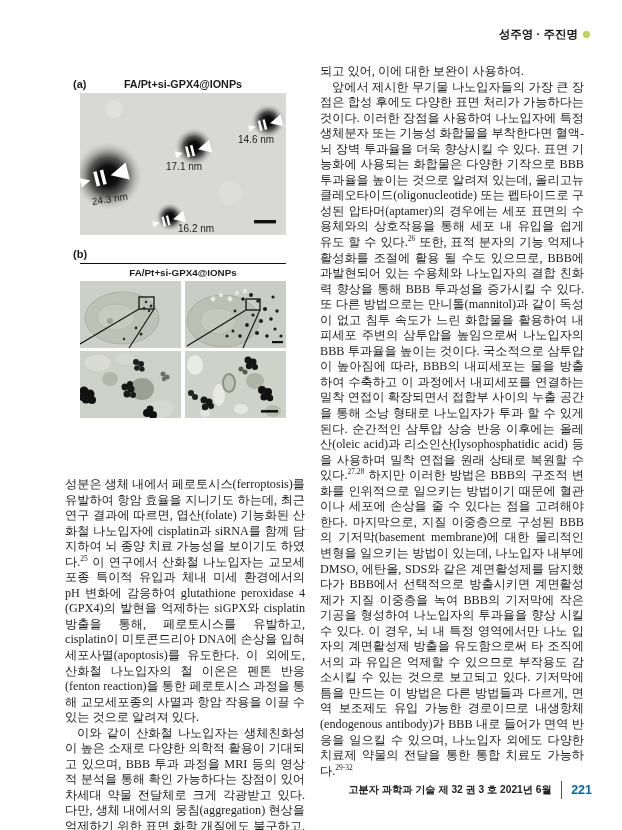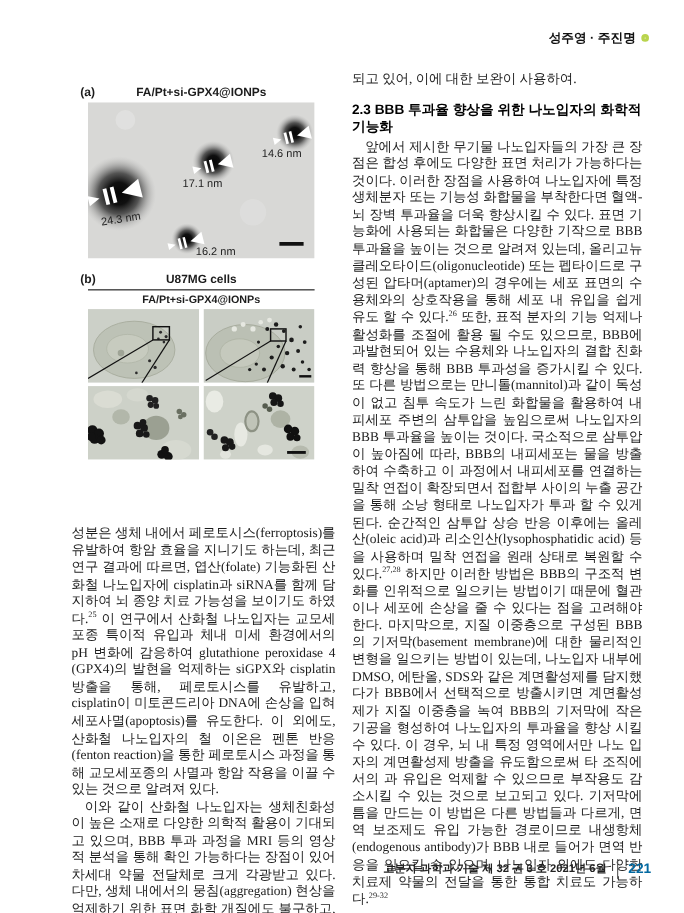--- a/index.html
+++ b/index.html
@@ -112,21 +112,20 @@
     <use href="#mk" transform="translate(94,126) rotate(-14) scale(0.9)"></use>
     <text class="nm" x="12" y="108" transform="rotate(-9 38 107)">24.3 nm</text>
     <text class="nm" x="86" y="77">17.1 nm</text>
     <text class="nm" x="158" y="50">14.6 nm</text>
     <text class="nm" x="98" y="139">16.2 nm</text>
     <rect x="174" y="127" width="22" height="3.4" fill="#111"></rect>
   </svg>
 
   <div class="panel-head b-head">
     <span class="panel-label">(b)</span>
-    <span class="panel-title">U87MG cells</span>
   </div>
   <div class="b-underline"></div>
   <div class="b-cols">
     <span>FA/Pt+si-GPX4@IONPs</span>
   </div>
 
   <svg class="micro" width="206" height="137" viewBox="0 0 206 137">
     <defs>
       <clipPath id="cq">
           <rect width="101" height="67"></rect>
@@ -269,21 +268,20 @@
 
 </div>
 
 <div class="col col-left">
   <p class="body-p"><span>성분은 생체 내에서 페로토시스(ferroptosis)를 유발하여 항암 효율을 지니기도 하는데, 최근 연구 결과에 따르면, 엽산(folate) 기능화된 산화철 나노입자에 cisplatin과 siRNA를 함께 담지하여 뇌 종양 치료 가능성을 보이기도 하였다.</span><sup>25</sup><span> 이 연구에서 산화철 나노입자는 교모세포종 특이적 유입과 체내 미세 환경에서의 pH 변화에 감응하여 glutathione peroxidase 4 (GPX4)의 발현을 억제하는 siGPX와 cisplatin 방출을 통해, 페로토시스를 유발하고, cisplatin이 미토콘드리아 DNA에 손상을 입혀 세포사멸(apoptosis)를 유도한다. 이 외에도, 산화철 나노입자의 철 이온은 펜톤 반응(fenton reaction)을 통한 페로토시스 과정을 통해 교모세포종의 사멸과 항암 작용을 이끌 수 있는 것으로 알려져 있다.</span></p>
   <p class="body-p indent"><span>이와 같이 산화철 나노입자는 생체친화성이 높은 소재로 다양한 의학적 활용이 기대되고 있으며, BBB 투과 과정을 MRI 등의 영상적 분석을 통해 확인 가능하다는 장점이 있어 차세대 약물 전달체로 크게 각광받고 있다. 다만, 생체 내에서의 뭉침(aggregation) 현상을 억제하기 위한 표면 화학 개질에도 불구하고, 일정 크기 이상으로 클러스터를 형성하여 BBB 투과 효율 감소 및 세포 내 부작용 가능성도 보고</span></p>
 </div>
 
 <div class="col col-right">
   <p class="body-p"><span>되고 있어, 이에 대한 보완이 사용하여.</span></p>
-  <h3 class="sec">2.3 BBB 투과율 향상을 위한 나노입자의 화학적 기능화</h3>
   <p class="body-p indent"><span>앞에서 제시한 무기물 나노입자들의 가장 큰 장점은 합성 후에도 다양한 표면 처리가 가능하다는 것이다. 이러한 장점을 사용하여 나노입자에 특정 생체분자 또는 기능성 화합물을 부착한다면 혈액-뇌 장벽 투과율을 더욱 향상시킬 수 있다. 표면 기능화에 사용되는 화합물은 다양한 기작으로 BBB 투과율을 높이는 것으로 알려져 있는데, 올리고뉴클레오타이드(oligonucleotide) 또는 펩타이드로 구성된 압타머(aptamer)의 경우에는 세포 표면의 수용체와의 상호작용을 통해 세포 내 유입을 쉽게 유도 할 수 있다.</span><sup>26</sup><span> 또한, 표적 분자의 기능 억제나 활성화를 조절에 활용 될 수도 있으므로, BBB에 과발현되어 있는 수용체와 나노입자의 결합 친화력 향상을 통해 BBB 투과성을 증가시킬 수 있다. 또 다른 방법으로는 만니톨(mannitol)과 같이 독성이 없고 침투 속도가 느린 화합물을 활용하여 내피세포 주변의 삼투압을 높임으로써 나노입자의 BBB 투과율을 높이는 것이다. 국소적으로 삼투압이 높아짐에 따라, BBB의 내피세포는 물을 방출하여 수축하고 이 과정에서 내피세포를 연결하는 밀착 연접이 확장되면서 접합부 사이의 누출 공간을 통해 소낭 형태로 나노입자가 투과 할 수 있게 된다. 순간적인 삼투압 상승 반응 이후에는 올레산(oleic acid)과 리소인산(lysophosphatidic acid) 등을 사용하며 밀착 연접을 원래 상태로 복원할 수 있다.</span><sup>27,28</sup><span> 하지만 이러한 방법은 BBB의 구조적 변화를 인위적으로 일으키는 방법이기 때문에 혈관이나 세포에 손상을 줄 수 있다는 점을 고려해야 한다. 마지막으로, 지질 이중층으로 구성된 BBB의 기저막(basement membrane)에 대한 물리적인 변형을 일으키는 방법이 있는데, 나노입자 내부에 DMSO, 에탄올, SDS와 같은 계면활성제를 담지했다가 BBB에서 선택적으로 방출시키면 계면활성제가 지질 이중층을 녹여 BBB의 기저막에 작은 기공을 형성하여 나노입자의 투과율을 향상 시킬 수 있다. 이 경우, 뇌 내 특정 영역에서만 나노 입자의 계면활성제 방출을 유도함으로써 타 조직에서의 과 유입은 억제할 수 있으므로 부작용도 감소시킬 수 있는 것으로 보고되고 있다. 기저막에 틈을 만드는 이 방법은 다른 방법들과 다르게, 면역 보조제도 유입 가능한 경로이므로 내생항체(endogenous antibody)가 BBB 내로 들어가 면역 반응을 일으킬 수 있으며, 나노입자 외에도 다양한 치료제 약물의 전달을 통한 통합 치료도 가능하다.</span><sup>29-32</sup></p>
 
 </div>
 
 <div class="footer">
   <span class="journal">고분자 과학과 기술 제 32 권 3 호 2021년 6월</span>
   <span class="fdiv"></span>
   <span class="pnum">221</span>
 </div>
 

